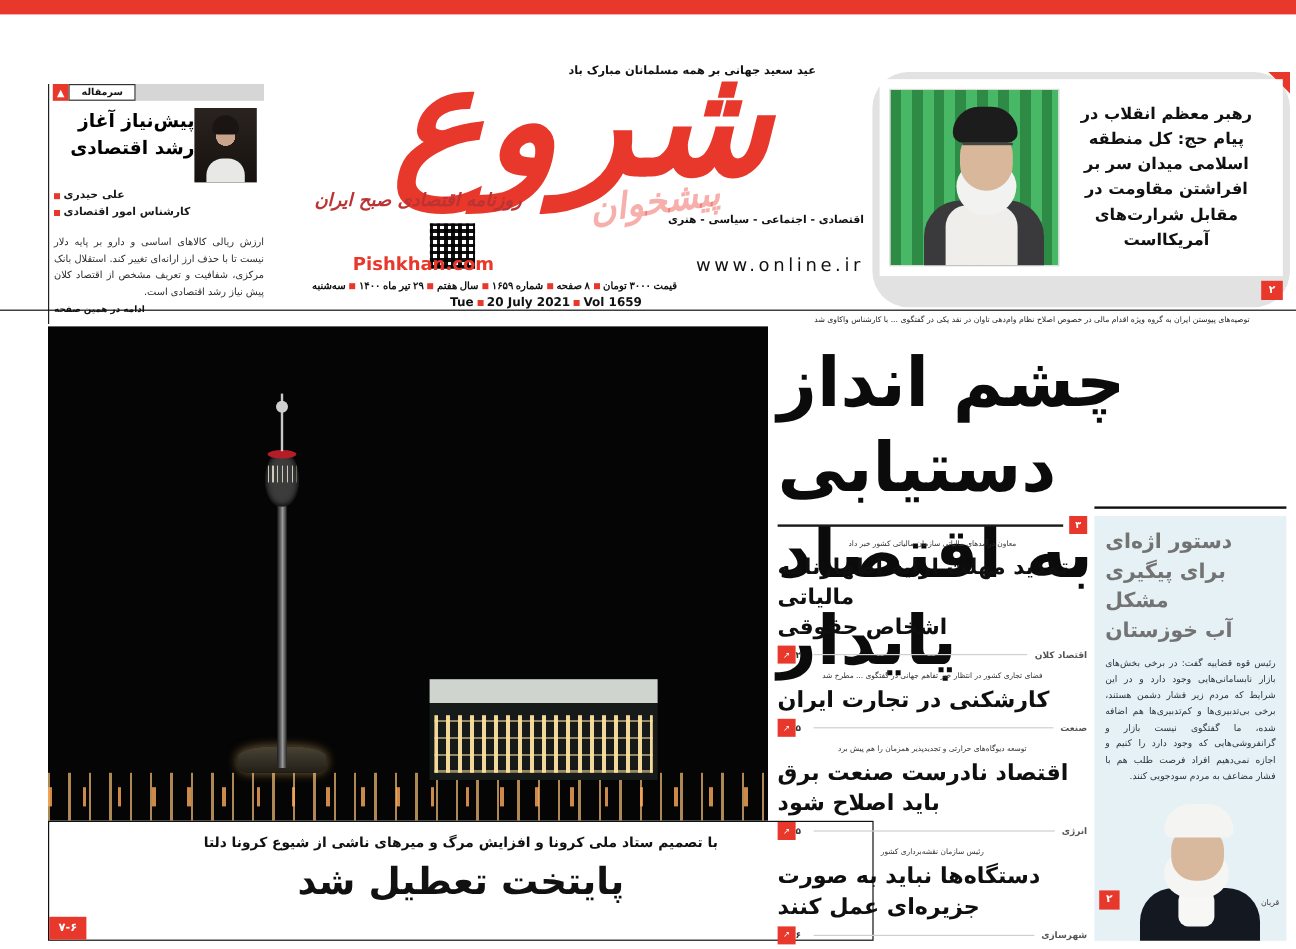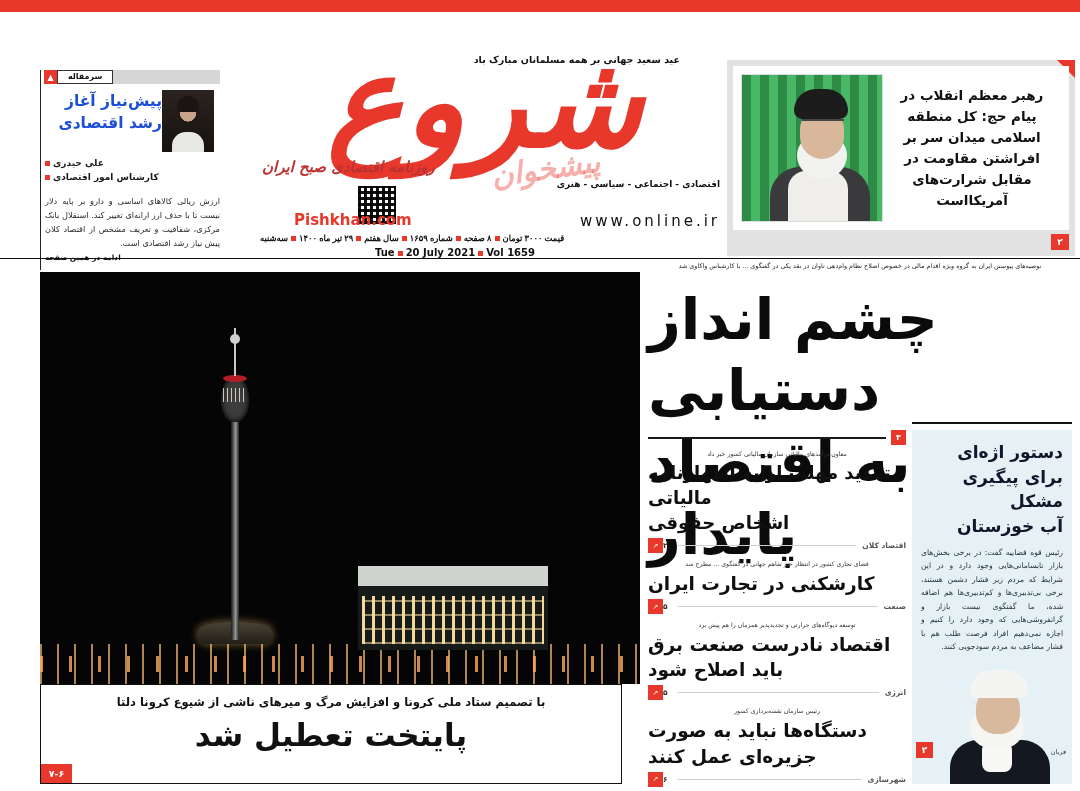--- a/index.html
+++ b/index.html
@@ -50,21 +50,21 @@
   .ed-photo::after{
     content:""; position:absolute; left:10px; bottom:0; width:32px; height:20px;
     background:#e8e8e6; border-radius:14px 14px 0 0;
   }
   .ed-photo::before{
     content:""; position:absolute; left:15px; top:6px; width:22px; height:16px;
     background:#1a1513; border-radius:11px 11px 4px 4px; z-index:2;
   }
   .ed-title {
     flex:1; text-align:right; font-size:15.5px; font-weight:bold;
-    line-height:1.42; color:#1d4ed8; letter-spacing:-0.3px;
+    line-height:1.42; color:#000000; letter-spacing:-0.3px;
   }
   .ed-byline { margin-top:4px; text-align:right; }
   .ed-byline div {
     font-size:9px; font-weight:bold; color:#1a1a1a; line-height:1.6;
     display:flex; align-items:center; justify-content:flex-end; gap:3px;
   }
   .ed-byline i { width:5px; height:5px; background:#E8372B; display:inline-block; }
   .ed-text {
     margin-top:9px; text-align:justify; font-size:8.2px; line-height:1.72;
     color:#2b2b2b;
@@ -116,20 +116,21 @@
       repeating-linear-gradient(90deg,#111 0 3px,#fff 3px 6px),
       repeating-linear-gradient(0deg,#111 0 3px,#fff 3px 6px);
     background-blend-mode: multiply;
     border:2px solid #fff;
   }
 
   
   .leader-box {
     position:absolute; right:5px; top:48px; width:348px; height:196px;
     background:#e2e2e2;
+    border-radius:30px;
   }
   .leader-inner {
     position:absolute; left:6px; top:6px; width:336px; height:164px;
     background:#fff; display:flex; align-items:center; padding:8px;
   }
   .leader-txt {
     flex:1; text-align:center; font-size:13.5px; font-weight:bold; color:#111;
     line-height:1.55; padding:0 6px; letter-spacing:-0.3px;
   }
   .leader-photo {
@@ -195,21 +196,21 @@
     background:
       repeating-linear-gradient(90deg, rgba(255,198,120,.9) 0 2px, transparent 2px 17px);
     opacity:.75;
   }
   .citylights2{
     position:absolute; left:0; right:0; bottom:12px; height:16px;
     background: repeating-linear-gradient(90deg, rgba(255,170,90,.8) 0 3px, transparent 3px 29px);
   }
 
   .photo-caption {
-    position:absolute; left:40px; top:684px; width:582px; height:100px;
+    position:absolute; left:40px; top:684px; width:688px; height:100px;
     border:1px solid #111; background:#fff; padding:10px 14px 0;
   }
   .pc-kicker { text-align:center; font-size:11.5px; font-weight:bold; color:#111; letter-spacing:-0.2px; }
   .pc-head {
     text-align:center; font-size:31px; font-weight:bold; color:#111;
     margin-top:8px; letter-spacing:-1px;
   }
   .pc-badge {
     position:absolute; left:0; bottom:0; width:31px; height:19px; background:#E8372B;
     color:#fff; font-size:9.5px; font-weight:bold;
@@ -262,21 +263,21 @@
   .firstbar .l { flex:1; height:2px; background:#1a1a1a; margin-right:5px; order:1;}
 
   
   .sidebar {
     position:absolute; left:912px; top:430px; width:160px; height:354px;
     background:#e6f1f6;
     padding:10px 9px 0;
   }
   .sb-rule { position:absolute; left:912px; top:422px; width:160px; height:2px; background:#111; }
   .sb-title {
-    text-align:right; font-size:17px; font-weight:bold; color:#0f172a;
+    text-align:left; font-size:17px; font-weight:bold; color:#737373;
     line-height:1.45; letter-spacing:-0.5px;
   }
   .sb-text {
     margin-top:7px; text-align:justify; font-size:7.6px; line-height:1.78; color:#24323a;
   }
   .sb-photo {
     position:absolute; left:28px; bottom:0; width:118px; height:118px;
     overflow:hidden;
   }
   .sbp-turban{position:absolute; left:30px; top:4px; width:58px; height:28px; background:#f4f4f2; border-radius:28px 28px 8px 8px;}

